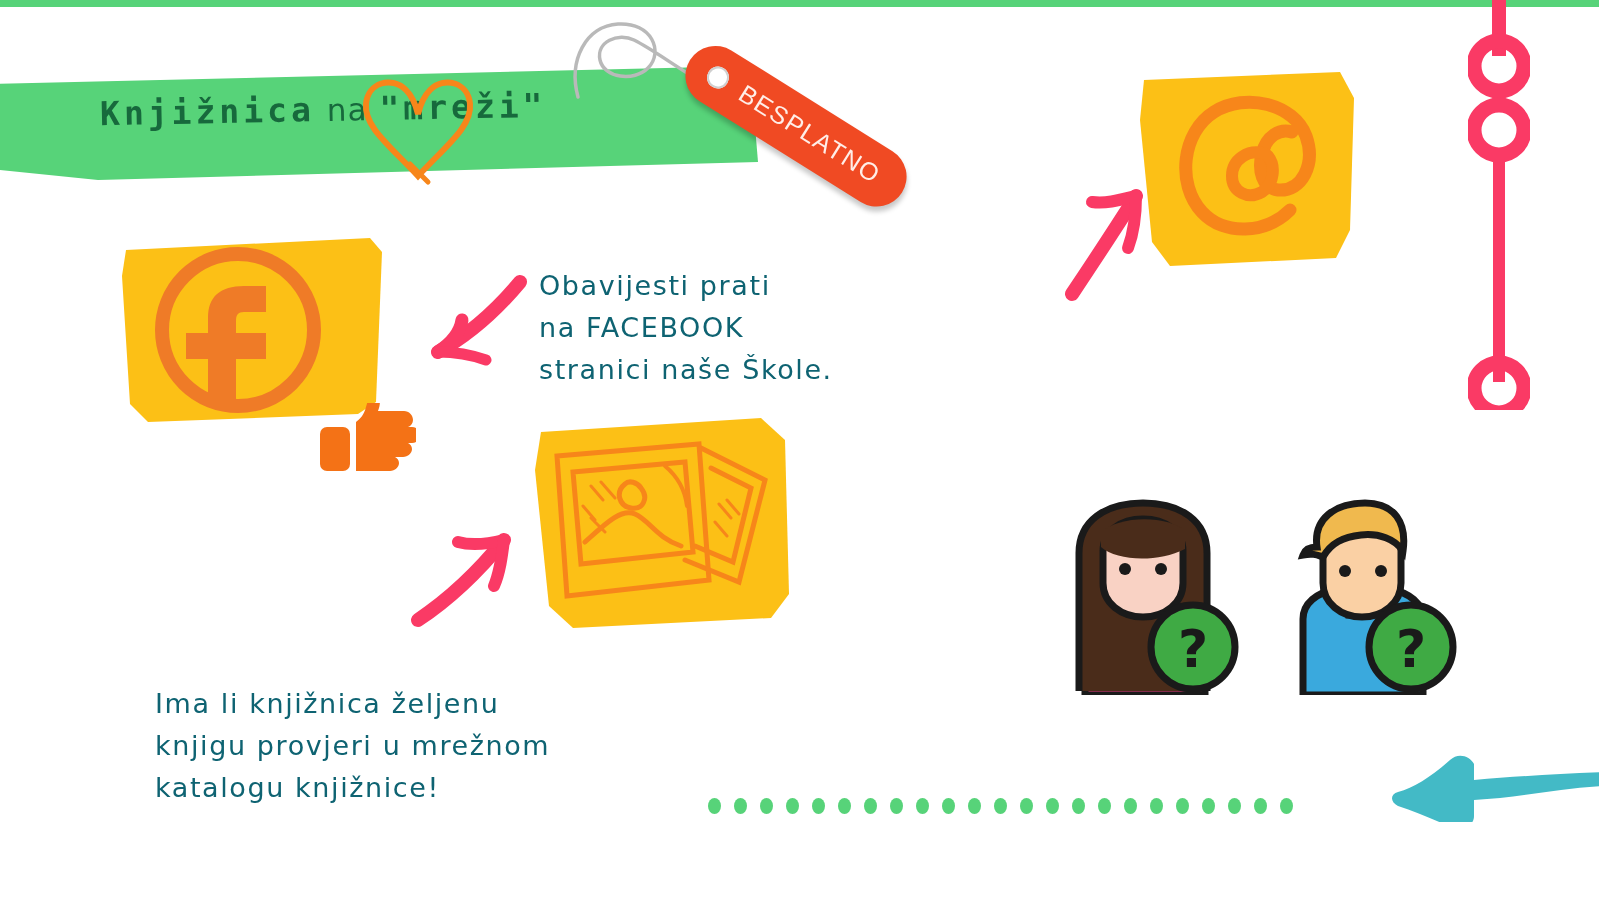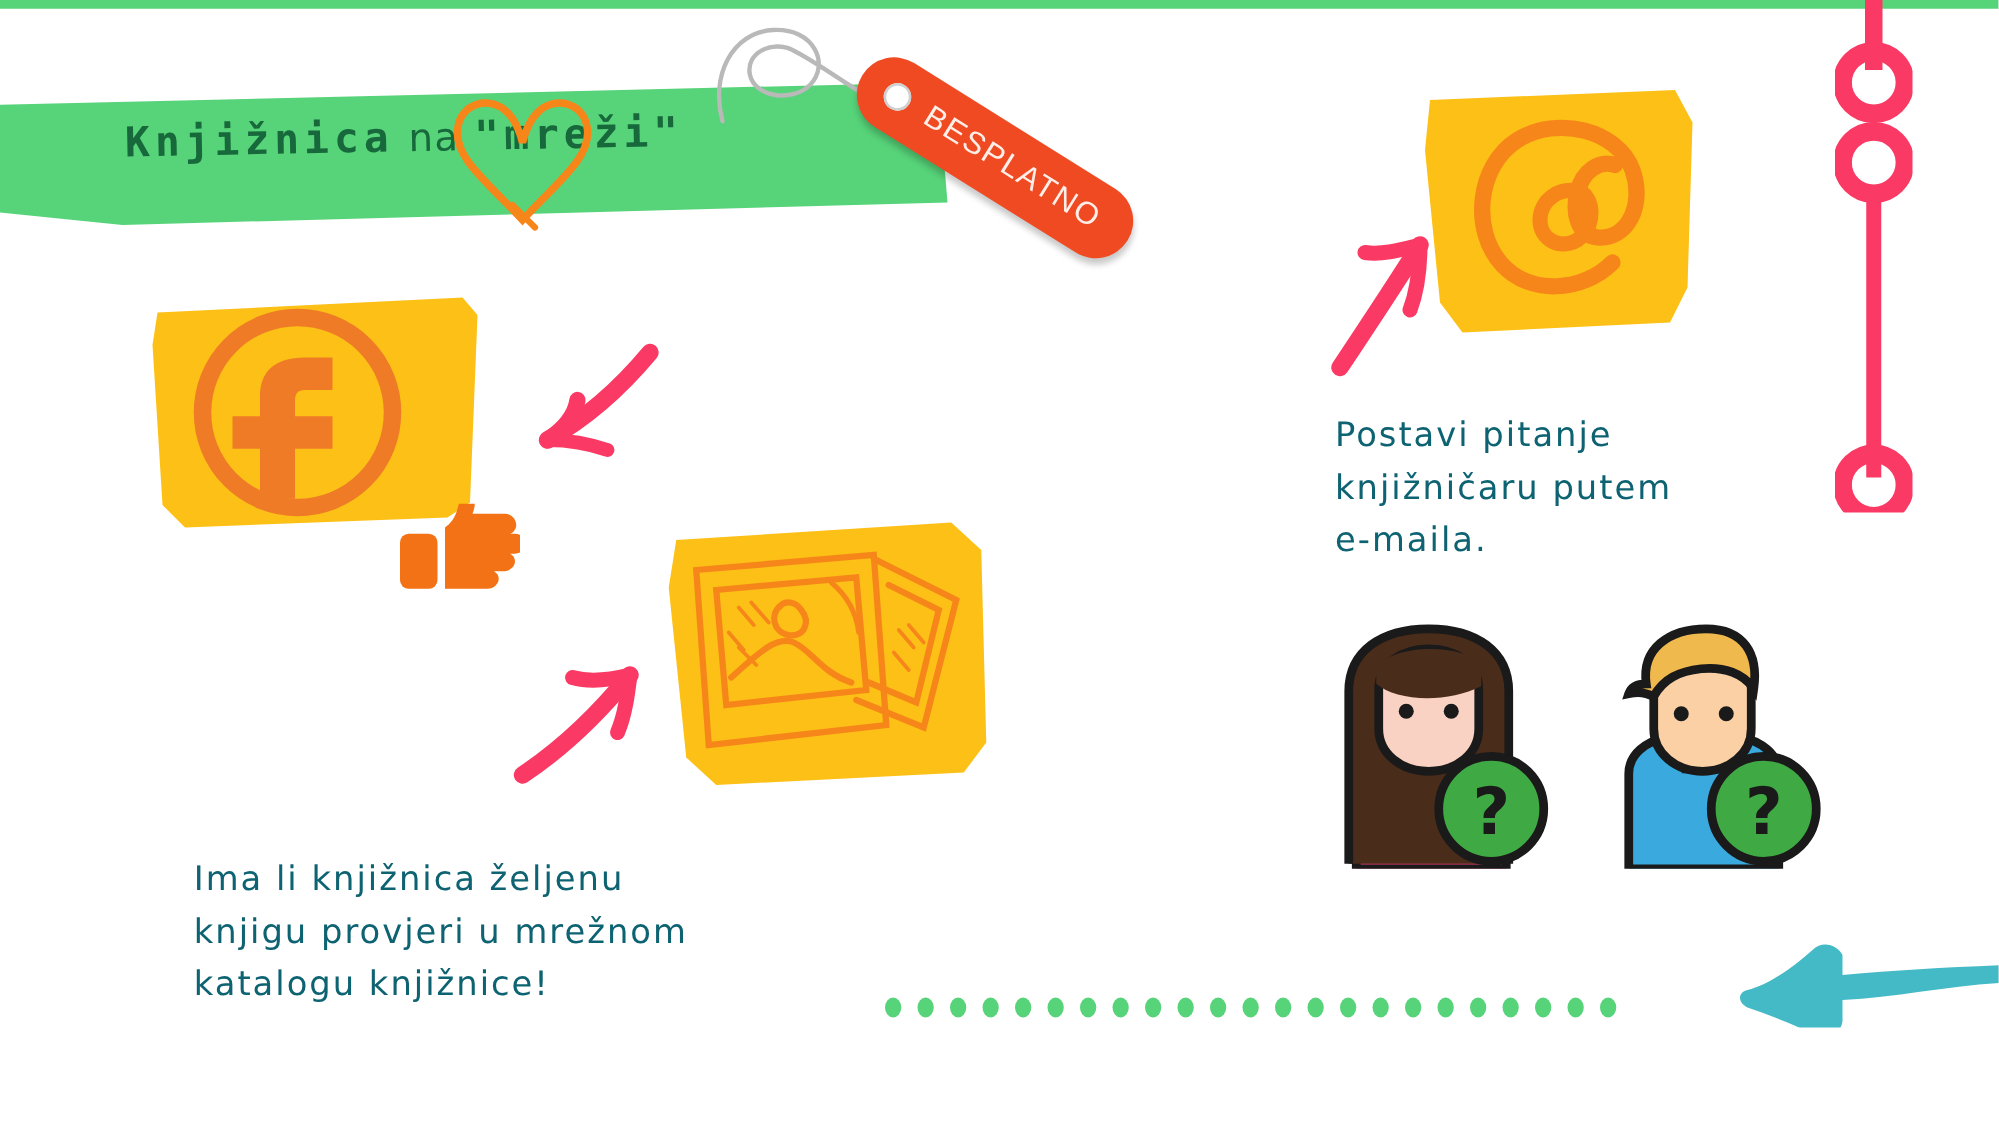--- a/index.html
+++ b/index.html
@@ -222,20 +222,23 @@
   </div>
 
   <div class="arrow-fb">
     <svg width="110" height="95" viewBox="0 0 110 95">
       <path d="M98 10 C 78 34 52 60 16 80" stroke="#fa3a65" stroke-width="14" fill="none" stroke-linecap="round"></path>
       <path d="M16 80 C 28 72 38 62 40 48" stroke="#fa3a65" stroke-width="13" fill="none" stroke-linecap="round"></path>
       <path d="M16 80 C 32 80 50 83 64 88" stroke="#fa3a65" stroke-width="11" fill="none" stroke-linecap="round"></path>
     </svg>
   </div>
 
+  <div class="copy copy-fb">Obavijesti prati
+na FACEBOOK
+stranici naše Škole.</div>
 
   <div class="note note-cat">
     <svg width="262" height="222" viewBox="0 0 262 222">
       <polygon points="8,22 228,8 252,30 256,184 238,208 40,218 16,196 2,60" fill="#fcc016"></polygon>
       <g fill="none" stroke="#f7861a" stroke-width="5" stroke-linecap="round">
         <path d="M168 38 L 232 70 L 206 172 L 152 150"></path>
         <path d="M178 58 L 218 78 L 200 152 L 162 136"></path>
         <path d="M24 46 L 166 34 L 176 170 L 34 186 Z"></path>
         <path d="M40 62 L 152 52 L 160 142 L 48 154 Z"></path>
         <path d="M52 132 C 72 114 88 98 102 104 C 116 110 124 128 148 136"></path>
@@ -273,23 +276,20 @@
   </div>
 
   <div class="arrow-mail">
     <svg width="100" height="125" viewBox="0 0 100 125">
       <path d="M14 116 C 34 86 54 56 78 18" stroke="#fa3a65" stroke-width="14" fill="none" stroke-linecap="round"></path>
       <path d="M78 18 C 62 22 48 26 34 24" stroke="#fa3a65" stroke-width="12" fill="none" stroke-linecap="round"></path>
       <path d="M78 18 C 78 36 76 54 70 70" stroke="#fa3a65" stroke-width="12" fill="none" stroke-linecap="round"></path>
     </svg>
   </div>
 
-  <div class="copy copy-mail">Postavi pitanje
-knjižničaru putem
-e-maila.</div>
 
   <div class="timeline">
     <svg width="62" height="410" viewBox="0 0 62 410">
       <rect x="24" y="0" width="14" height="56" fill="#fa3a65"></rect>
       <rect x="25" y="148" width="12" height="234" fill="#fa3a65"></rect>
       <circle cx="31" cy="66" r="25" fill="none" stroke="#fa3a65" stroke-width="15"></circle>
       <circle cx="31" cy="130" r="25" fill="none" stroke="#fa3a65" stroke-width="15"></circle>
       <circle cx="31" cy="388" r="25" fill="none" stroke="#fa3a65" stroke-width="15"></circle>
     </svg>
   </div>

